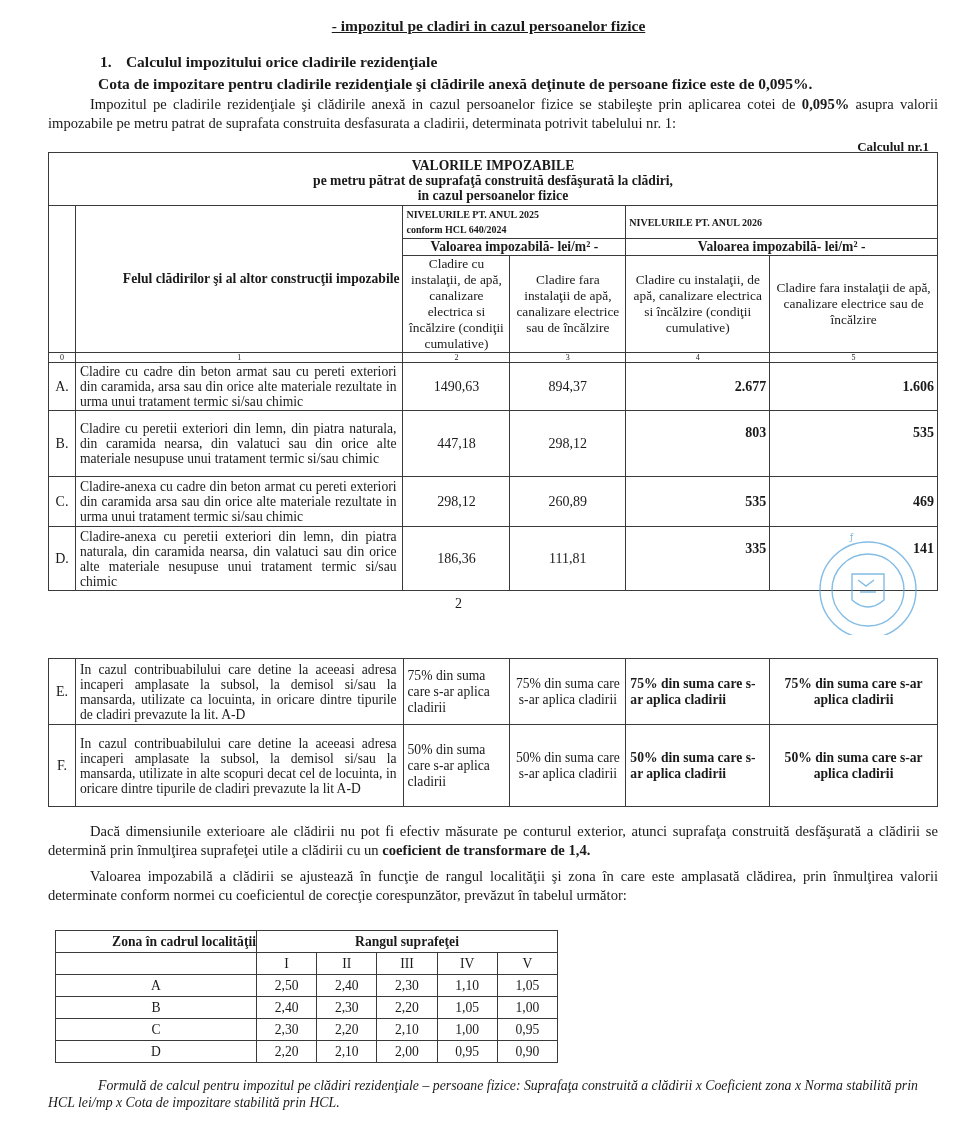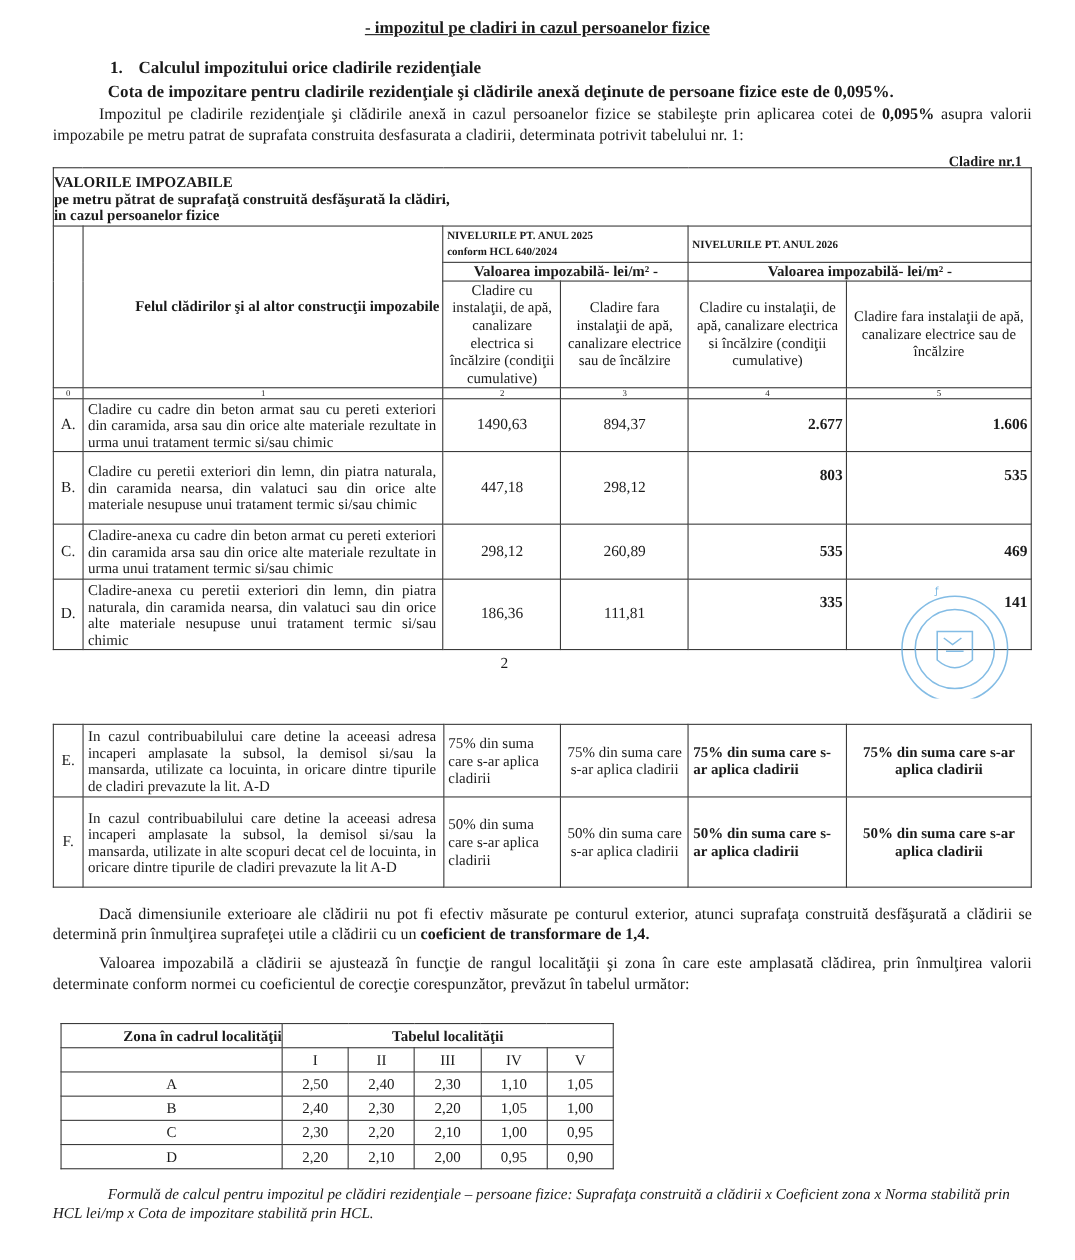--- a/index.html
+++ b/index.html
@@ -19,21 +19,21 @@
   .para {
     font-size: 14.6px; line-height: 19px; text-align: justify;
   }
   .p1 { left: 48px; top: 95px; width: 890px; text-indent: 42px; }
   .tabelul { right: 48px; top: 139px; font-size: 13px; font-weight: bold; }
 
   table { border-collapse: collapse; position: absolute; }
   td, th { border: 1px solid #3a3a3a; padding: 0 3px; vertical-align: middle; }
 
   #t1 { left: 48px; top: 152px; width: 890px; font-size: 13.6px; }
-  #t1 .hdr-title { font-weight: bold; line-height: 15px; padding: 2px 0 0; }
+  #t1 .hdr-title { text-align: center; font-weight: bold; line-height: 15px; padding: 2px 0 0; }
   #t1 .nivel { font-weight: bold; font-size: 10px; line-height: 15px; }
   #t1 .valoare { text-align: center; font-weight: bold; font-size: 13.6px; line-height: 16px; }
   #t1 .felul { text-align: right; font-weight: bold; font-size: 13.6px; }
   #t1 .sub { text-align: center; font-size: 13.4px; line-height: 16px; }
   #t1 .idx td { font-size: 8px; line-height: 9px; text-align: center; padding: 0; height: 9px; }
   #t1 .letter { text-align: center; font-size: 14px; width: 20px; padding: 0; }
   #t1 .desc { text-align: justify; text-align-last: left; font-size: 13.6px; line-height: 15px; padding: 1px 6px 1px 4px; }
   #t1 .val { text-align: center; font-size: 14px; }
   #t1 .valb { text-align: right; font-size: 14px; font-weight: bold; }
 
@@ -69,21 +69,21 @@
 
 <div class="abs h1">
   <span class="num">1.</span>
   <span>Calculul impozitului orice cladirile rezidenţiale</span>
 </div>
 
 <div class="abs cota">Cota de impozitare pentru cladirile rezidenţiale şi clădirile anexă deţinute de persoane fizice este de 0,095%.</div>
 
 <div class="abs para p1"><span>Impozitul pe cladirile rezidenţiale şi clădirile anexă in cazul persoanelor fizice se stabileşte prin aplicarea cotei de </span><b>0,095%</b><span> asupra valorii impozabile pe metru patrat de suprafata construita desfasurata a cladirii, determinata potrivit tabelului nr. 1:</span></div>
 
-<div class="abs tabelul">Cladire nr.1</div>
+<div class="abs tabelul">Calculul nr.1</div>
 
 <table id="t1">
   <colgroup>
     <col style="width:27px">
       <col style="width:328px">
       <col style="width:107px">
       <col style="width:116px">
       <col style="width:144px">
       <col style="width:168px">
   </colgroup>
@@ -199,21 +199,21 @@
   </table>
 
 <div class="abs para p2"><span>Dacă dimensiunile exterioare ale clădirii nu pot fi efectiv măsurate pe conturul exterior, atunci suprafaţa construită desfăşurată a clădirii se determină prin înmulţirea suprafeţei utile a clădirii cu un </span><b>coeficient de transformare de 1,4.</b></div>
 
 <div class="abs para p3">Valoarea impozabilă a clădirii se ajustează în funcţie de rangul localităţii şi zona în care este amplasată clădirea, prin înmulţirea valorii determinate conform normei cu coeficientul de corecţie corespunzător, prevăzut în tabelul următor:</div>
 
 <table id="t3">
   <tbody>
       <tr>
     <td class="zh">Zona în cadrul localităţii</td>
-    <td colspan="5" class="rh">Tabelul localităţii</td>
+    <td colspan="5" class="rh">Rangul suprafeţei</td>
   </tr>
   <tr>
     <td></td>
     <td>I</td>
     <td>II</td>
     <td>III</td>
     <td>IV</td>
     <td>V</td>
   </tr>
   <tr>

